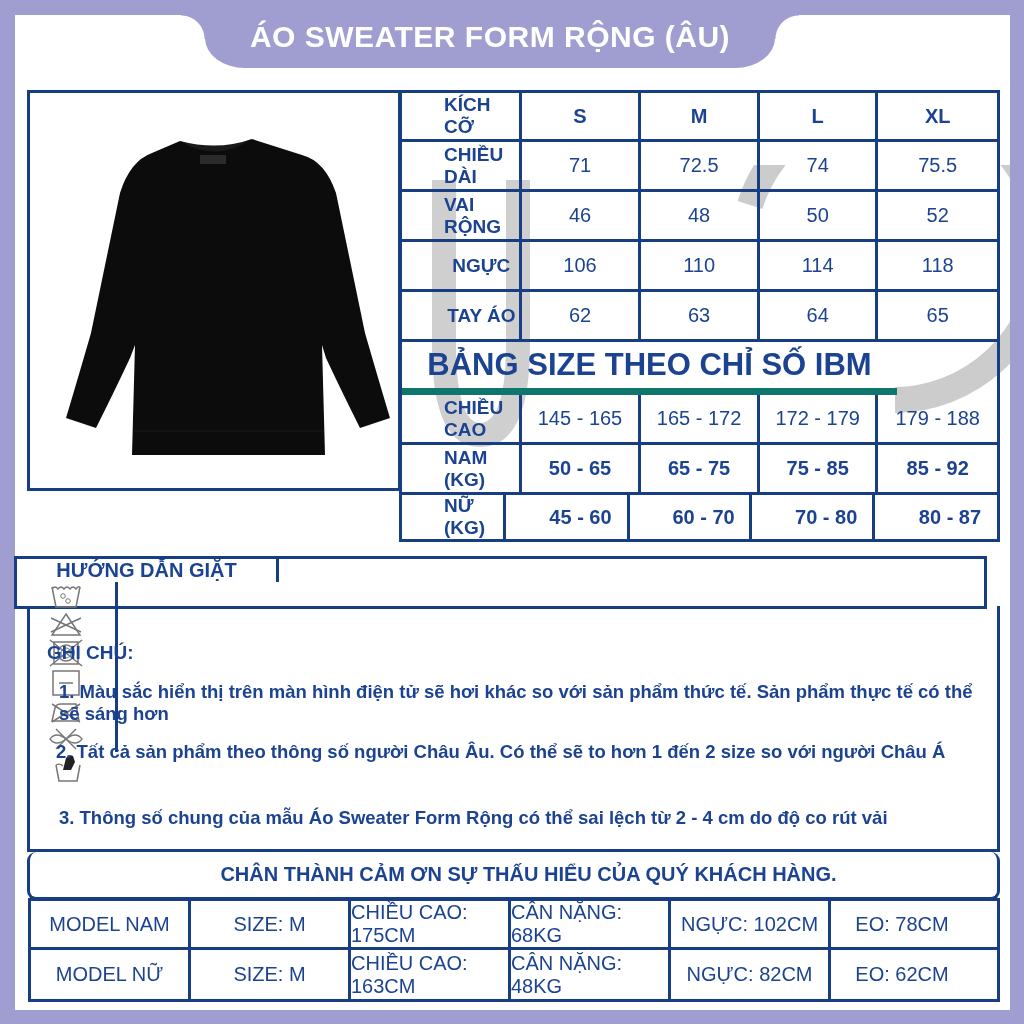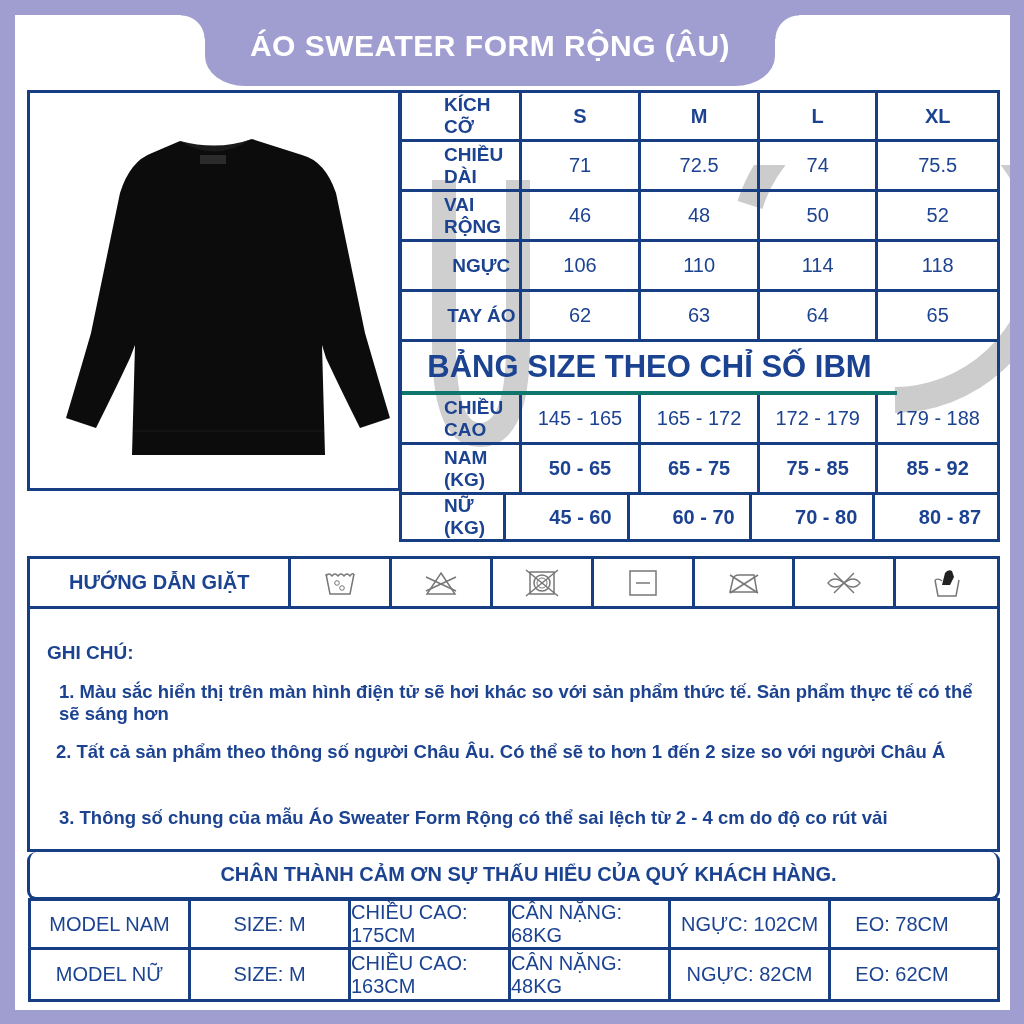--- a/index.html
+++ b/index.html
@@ -8,21 +8,21 @@
     background: #a09dd0;
     font-family: "Liberation Sans", "DejaVu Sans", sans-serif;
     position: relative;
     color: #1c4391;
   }
   .panel {
     position: absolute; left: 15px; top: 15px; width: 995px; height: 995px;
     background: #ffffff;
   }
   .title-tab {
-    position: absolute; left: 205px; top: 0; width: 570px; height: 86px;
+    position: absolute; left: 205px; top: 0; width: 570px; height: 68px;
     background: #a09dd0;
     border-radius: 0 0 40px 40px / 0 0 30px 30px;
     display: flex; align-items: center; justify-content: center;
     z-index: 3;
   }
   .title-tab::before, .title-tab::after {
     content: ""; position: absolute; top: 15px; width: 24px; height: 24px;
   }
   .title-tab::before { left: -24px; background: radial-gradient(circle at 0 100%, transparent 23px, #a09dd0 24px); }
   .title-tab::after { right: -24px; background: radial-gradient(circle at 100% 100%, transparent 23px, #a09dd0 24px); }
@@ -50,29 +50,29 @@
     border-right: 3px solid #173d83; height: 100%;
     font-size: 20px; color: #1c4391; position: relative; z-index: 2;
   }
   .cell:last-child { border-right: none; }
   .cell.lbl { width: 120px; font-weight: bold; font-size: 19px; padding-left: 42px; }
   .cell.v { width: 119px; }
   .cell.v:nth-child(2) { width: 120px; }
   .cell.b { font-weight: bold; }
   .ibm-title {
     position: absolute; left: 0; width: 495px; display: flex; align-items: center; justify-content: center;
-    font-weight: bold; font-size: 31px; color: #1c4391; z-index: 2; border-bottom: 4px solid #0f766e;
+    font-weight: bold; font-size: 31px; color: #1c4391; z-index: 2; border-bottom: 7px solid #0f766e;
   }
 
   .watermark { position: absolute; z-index: 1; pointer-events: none; }
 
   
   .wash {
-    position: absolute; left: 27px; top: 556px; width: 973px; height: 53px;
-    border: 3px solid #173d83; display: flex;
+    position: absolute; left: 14px; top: 556px; width: 973px; height: 53px;
+    border: 3px solid #173d83; display: flex; flex-direction: column;
   }
   .wash .lbl {
     width: 262px; display: flex; align-items: center; justify-content: center;
     font-weight: bold; font-size: 20px; border-right: 3px solid #173d83;
   }
   .wash .ic {
     width: 101px; display: flex; align-items: center; justify-content: center;
     border-right: 3px solid #173d83;
   }
   .wash .ic:last-child { border-right: none; }

